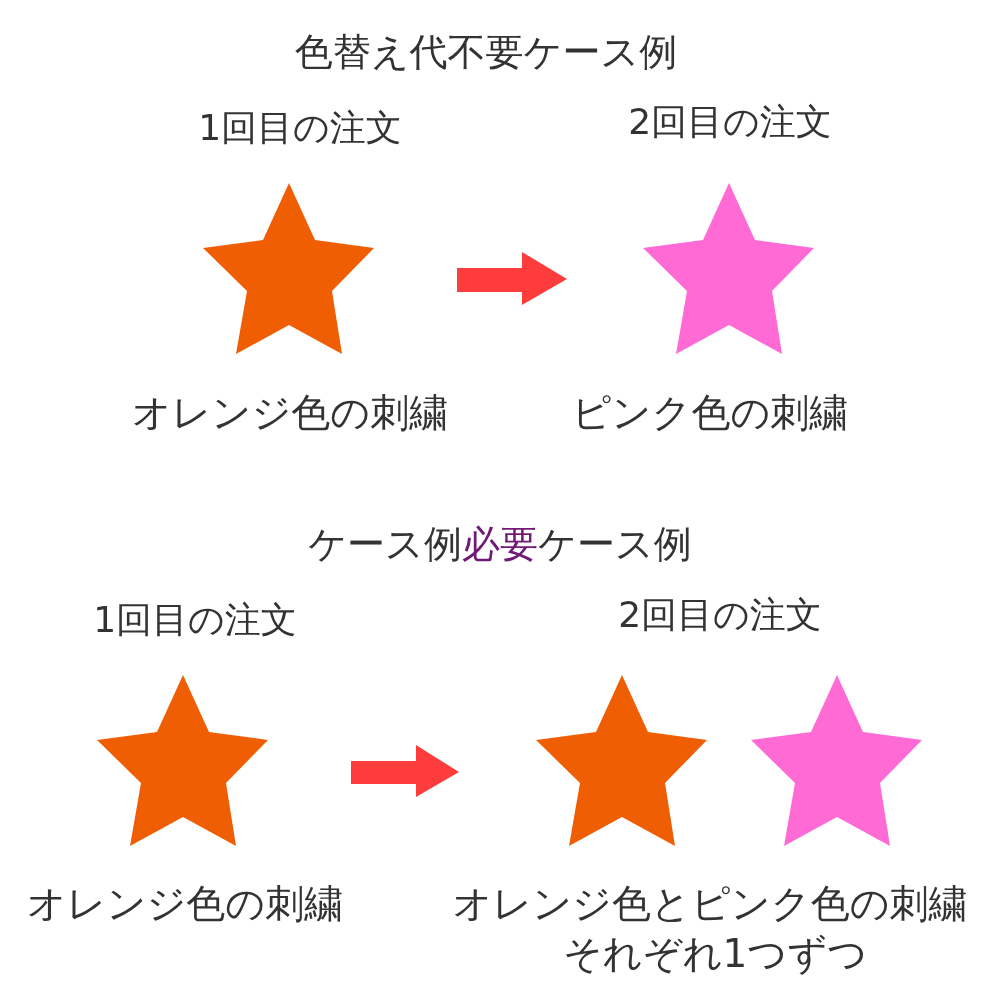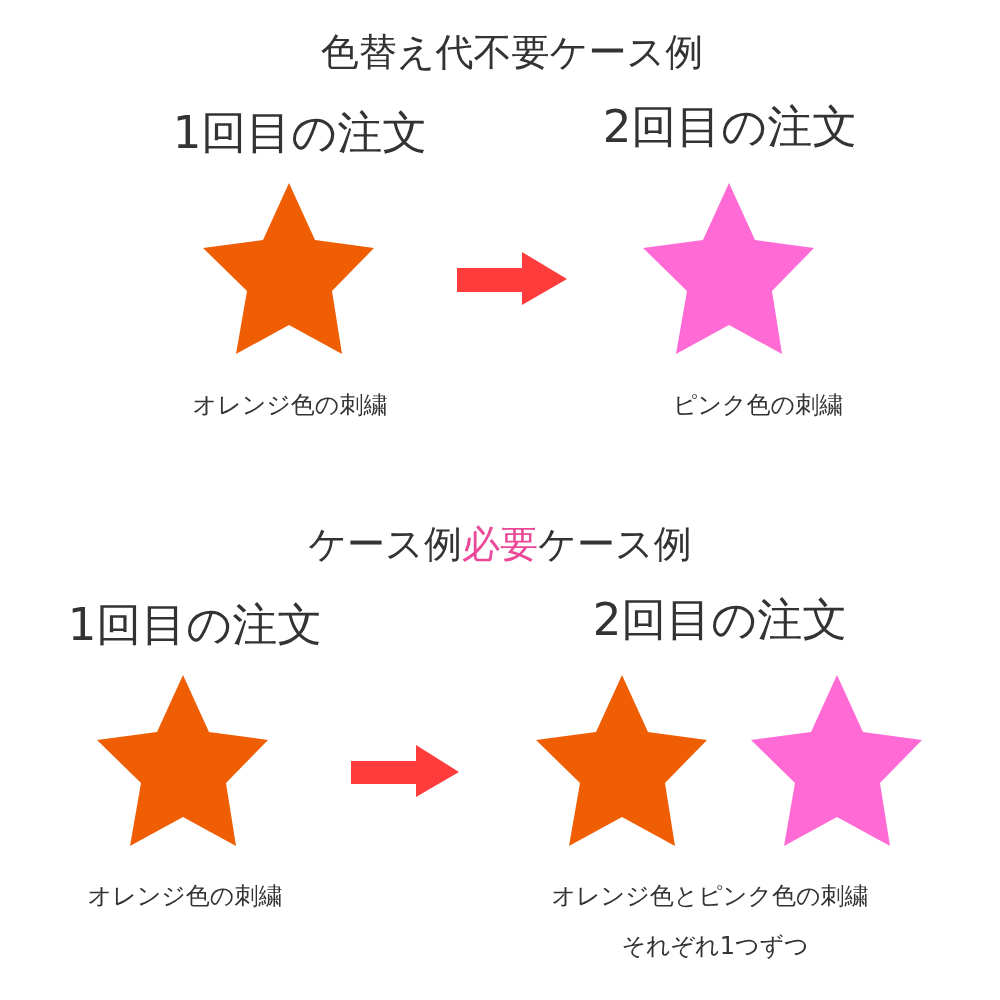--- a/index.html
+++ b/index.html
@@ -1,44 +1,44 @@
 <!DOCTYPE html>
 <html><head>
   <meta charset="utf-8">
   <style>
     html, body { margin: 0; padding: 0; background: #ffffff; }
     body { width: 1000px; height: 1000px; position: relative; overflow: hidden;
            font-family: "DejaVu Sans", "Liberation Sans", sans-serif; color: #333333; }
     .txt { position: absolute; white-space: nowrap; text-align: center; font-weight: 500; line-height: 1; }
     .heading { font-size: 38px; }
-    .label { font-size: 45px; }
-    .caption { font-size: 24px; }
-    .accent { color: #ec4899; }
+    .label { font-size: 36px; }
+    .caption { font-size: 39px; }
+    .accent { color: #701a75; }
     svg.shapes { position: absolute; left: 0; top: 0; width: 1000px; height: 1000px; }
   </style>
 </head>
 <body>
 
 <svg class="shapes" viewBox="0 0 1000 1000">
 
   <polygon fill="#f05e04" points="289,183 315,240 374,248 332,291 342,354 289,325 236,354 247,291 203,248 263,240"></polygon>
   <polygon fill="#ff3c3c" points="457,268 522,268 522,252 567,279 522,305 522,292 457,292"></polygon>
   <polygon fill="#ff6ad5" points="729,183 755,240 814,248 772,291 782,354 729,325 676,354 687,291 643,248 703,240"></polygon>
 
   <polygon fill="#f05e04" points="183,675 209,732 268,740 226,783 236,846 183,817 130,846 141,783 97,740 157,732"></polygon>
   <polygon fill="#ff3c3c" points="351,761 416,761 416,745 459,772 416,797 416,784 351,784"></polygon>
   <polygon fill="#f05e04" points="622,675 648,732 707,740 665,783 675,846 622,817 569,846 580,783 536,740 596,732"></polygon>
   <polygon fill="#ff6ad5" points="837,675 863,732 922,740 880,783 890,846 837,817 784,846 795,783 751,740 811,732"></polygon>
 </svg>
 
-<div class="txt heading" style="left:262px; top:33px; width:500px;">色替え代不要ケース例</div>
+<div class="txt heading" style="left:236px; top:33px; width:500px;">色替え代不要ケース例</div>
 <div class="txt label" style="left:150px; top:110px; width:300px;">1回目の注文</div>
 <div class="txt label" style="left:580px; top:104px; width:300px;">2回目の注文</div>
 <div class="txt caption" style="left:100px; top:393px; width:380px;">オレンジ色の刺繍</div>
-<div class="txt caption" style="left:588px; top:393px; width:340px;">ピンク色の刺繍</div>
+<div class="txt caption" style="left:540px; top:393px; width:340px;">ピンク色の刺繍</div>
 
 <div class="txt heading" style="left:250px; top:525px; width:500px;">
   <span>ケース例</span><span class="accent">必要</span><span>ケース例</span>
 </div>
 <div class="txt label" style="left:45px; top:602px; width:300px;">1回目の注文</div>
 <div class="txt label" style="left:570px; top:597px; width:300px;">2回目の注文</div>
 <div class="txt caption" style="left:0px; top:884px; width:370px;">オレンジ色の刺繍</div>
 <div class="txt caption" style="left:435px; top:884px; width:550px;">オレンジ色とピンク色の刺繍</div>
 <div class="txt caption" style="left:440px; top:934px; width:550px;text-align:center;">それぞれ1つずつ</div>
 

